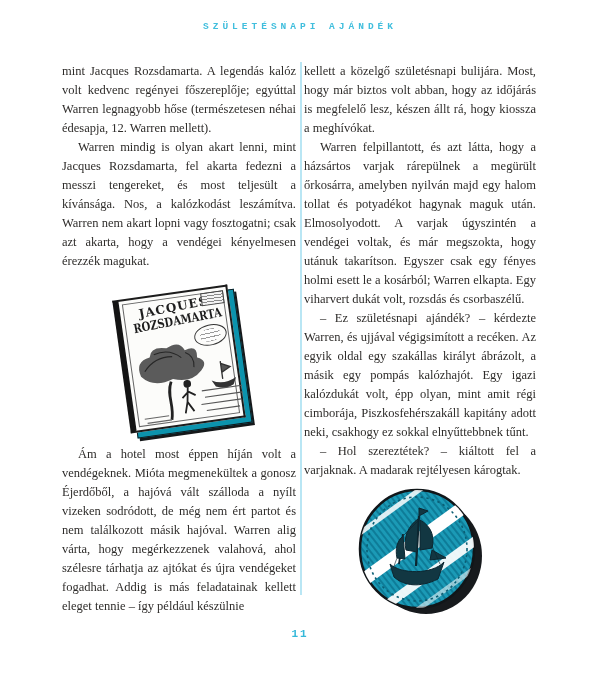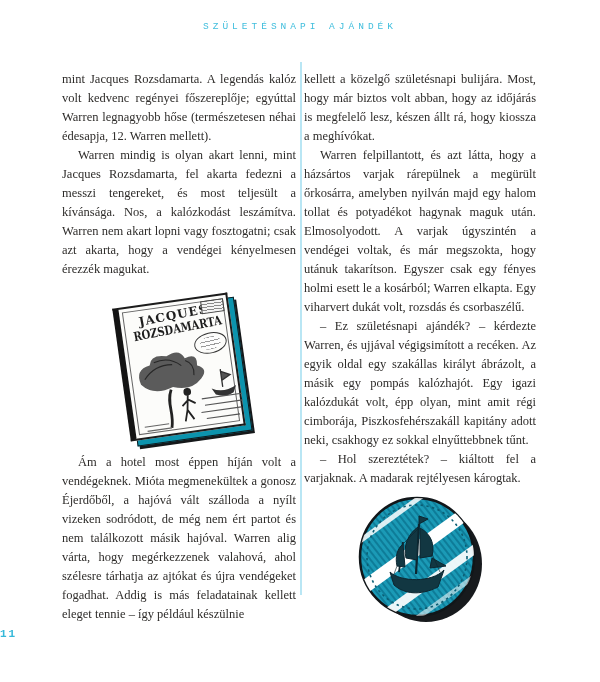--- a/index.html
+++ b/index.html
@@ -2,28 +2,28 @@
 <html lang="hu"><head>
 <meta charset="utf-8">
 <style>
   html,body { margin:0; padding:0; background:#ffffff; }
   .page {
     position:relative; width:600px; height:682px; background:#ffffff;
     overflow:hidden; font-family:"Liberation Serif", serif;
   }
   .chapter-header {
     position:absolute; top:21px; left:0; right:0; text-align:center;
-    font-family:"Liberation Mono", monospace; font-weight:normal;
+    font-family:"Liberation Mono", monospace; font-weight:bold;
     font-size:9.5px; letter-spacing:4px; color:#41bedd;
   }
   .column-divider {
     position:absolute; left:300px; top:62px; width:2px; height:533px;
     background:#b9e6f4;
   }
-  .col { position:absolute; top:62px;margin-top:8px; }
+  .col { position:absolute; top:62px; }
   .col-left  { left:62px;  width:234px; }
   .col-right { left:304px; width:232px; }
   .col p {
     margin:0; font-size:12.5px; line-height:19px; text-align:justify;
     color:#2e2c2a;
   }
   .col p.indent { text-indent:16px; }
 
   
   .book-wrap { position:relative; width:150px; height:160px; margin:8px auto 6px; }
@@ -54,21 +54,21 @@
     border:1px solid #333; border-radius:50%; transform:rotate(-5deg);
     background:#fdfdfd repeating-linear-gradient(180deg,transparent 0 3px,#9a9a9a 3px 4px);
     background-clip:content-box; padding:3px 5px; box-sizing:border-box;
   }
   .cover-art { position:absolute; left:3px; right:3px; bottom:3px; height:62%; z-index:2; }
 
   
   .coin-wrap { width:128px; height:132px; margin:6px auto 0; }
 
   .page-number {
-    position:absolute; top:628px; left:0; right:0; 
+    position:absolute; top:628px; left:0; right:0; text-align:center;
     font-family:"Liberation Mono", monospace; font-weight:bold;
     font-size:11px; letter-spacing:2px; color:#35b8d9;
   }
 </style>
 </head>
 <body>
 
 <div class="page">
 
   <div class="chapter-header">SZÜLETÉSNAPI AJÁNDÉK</div>

